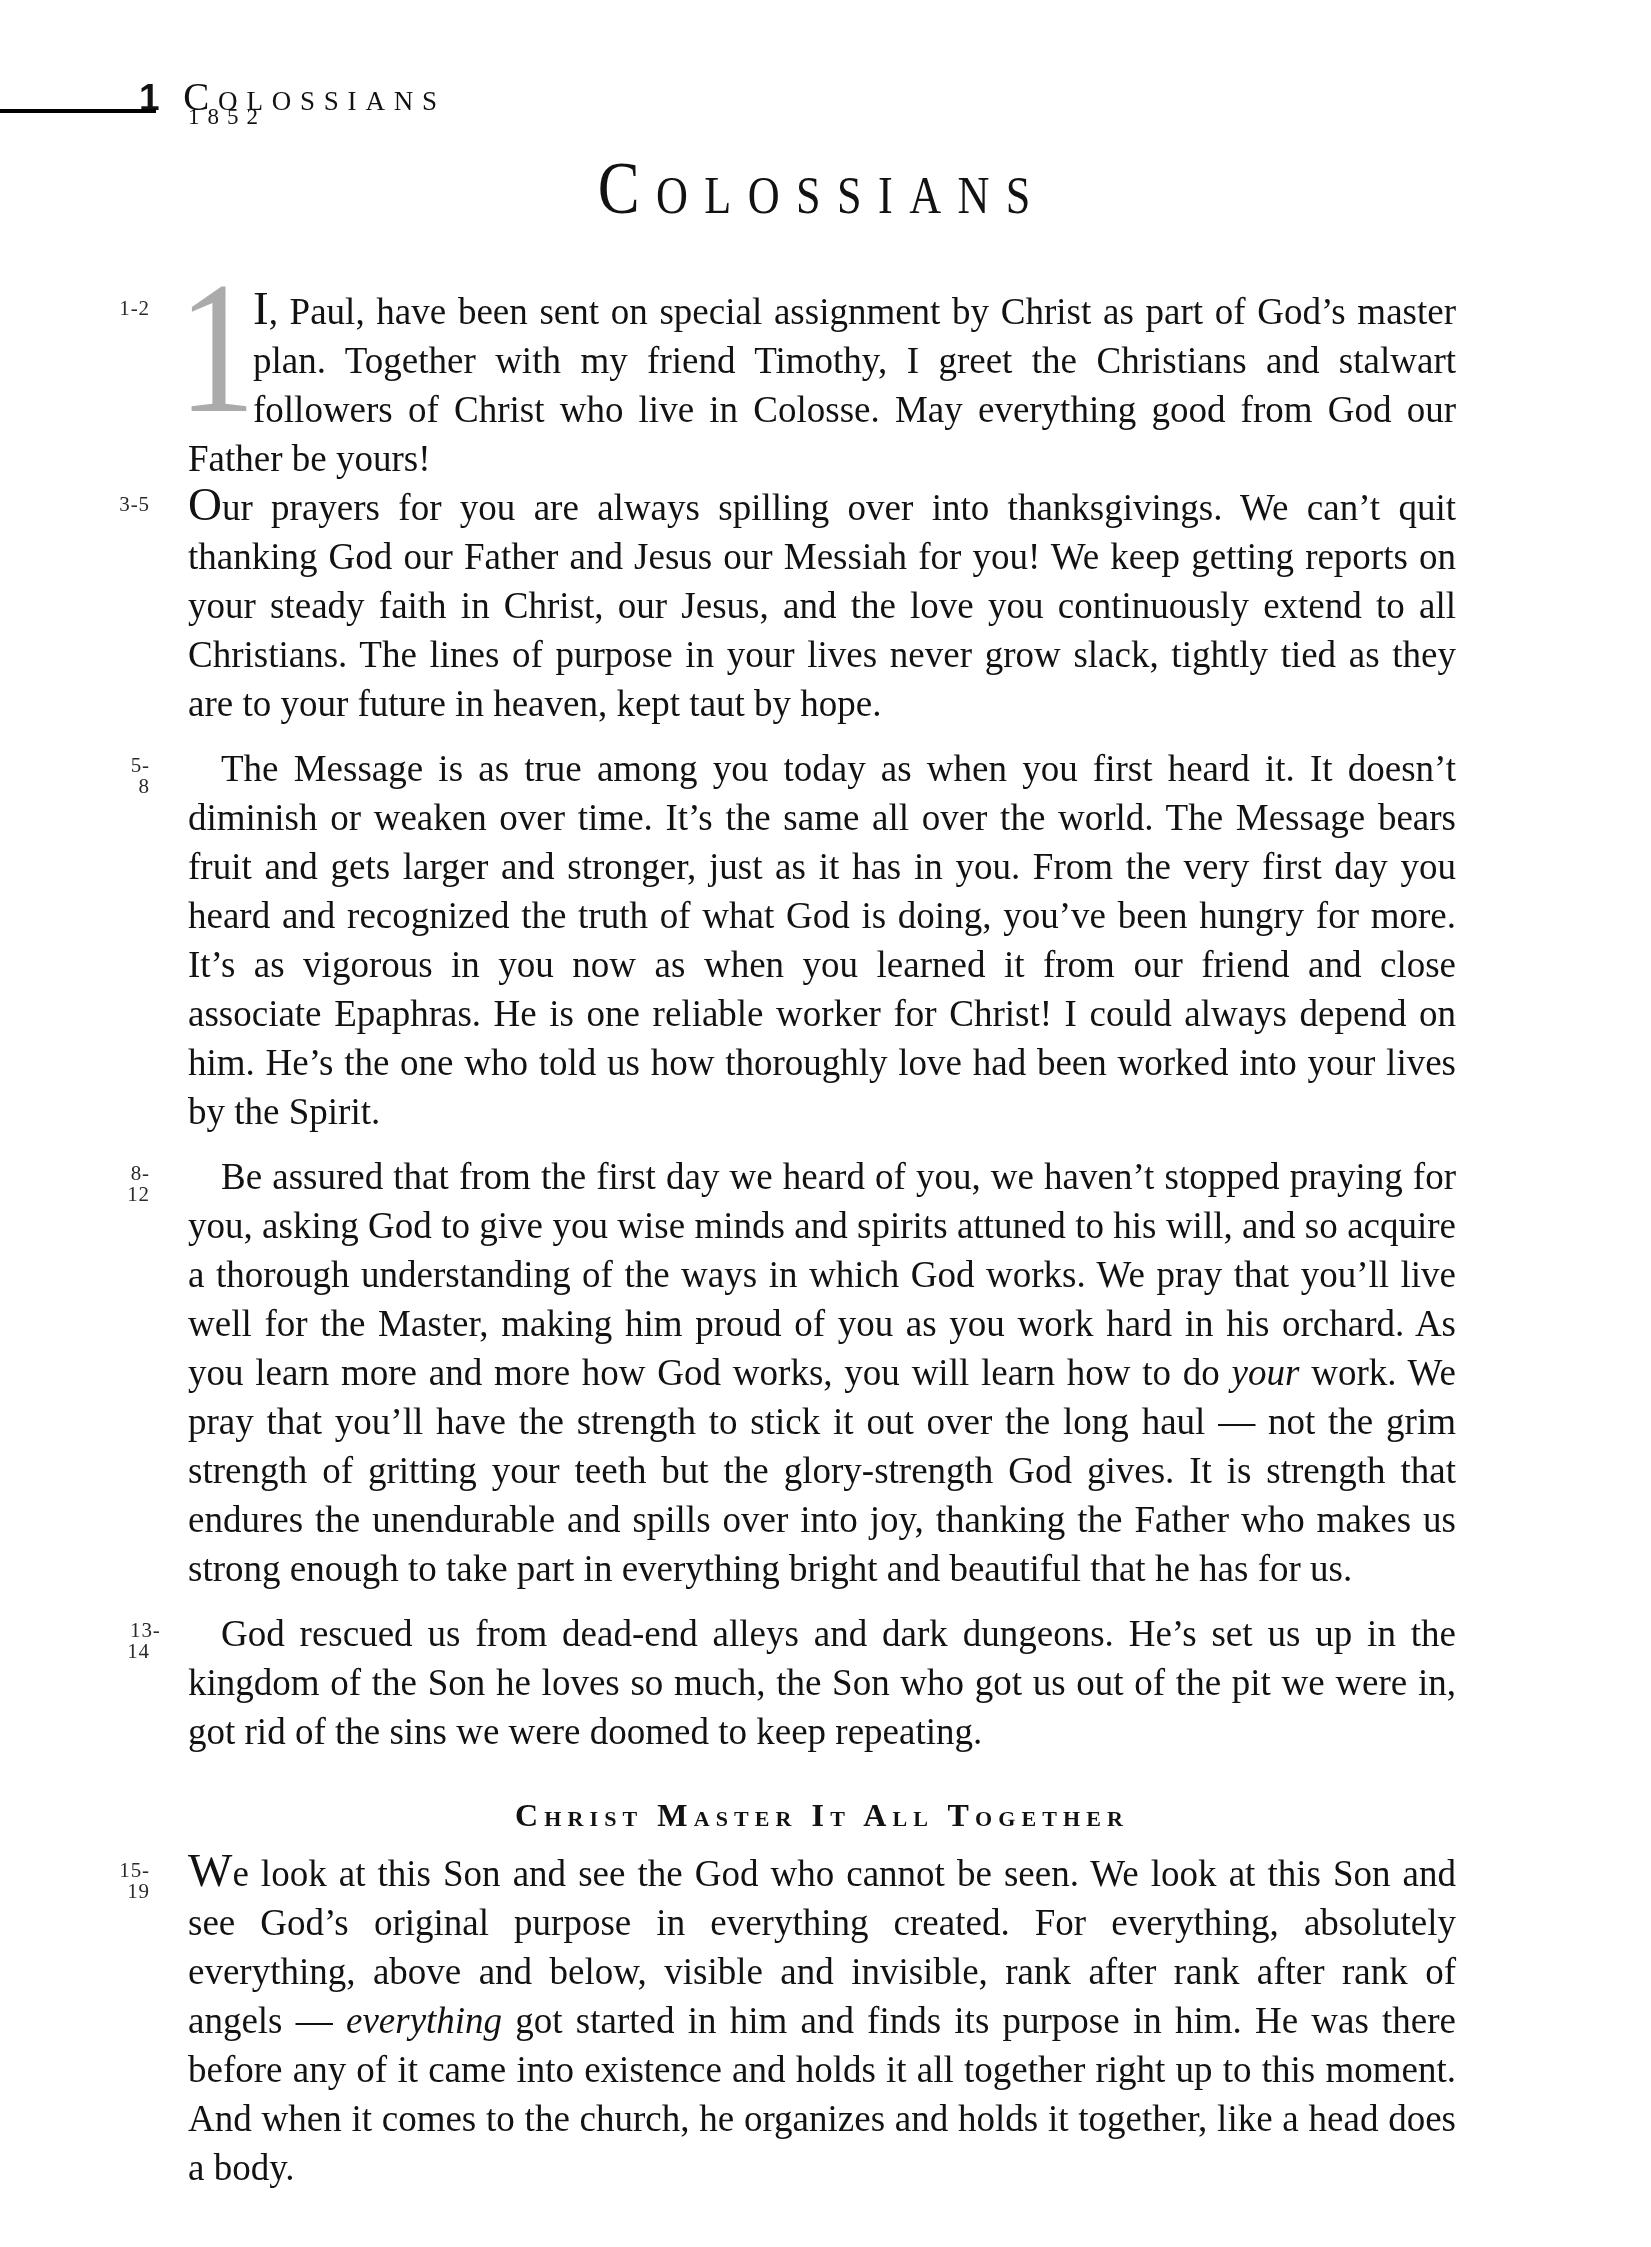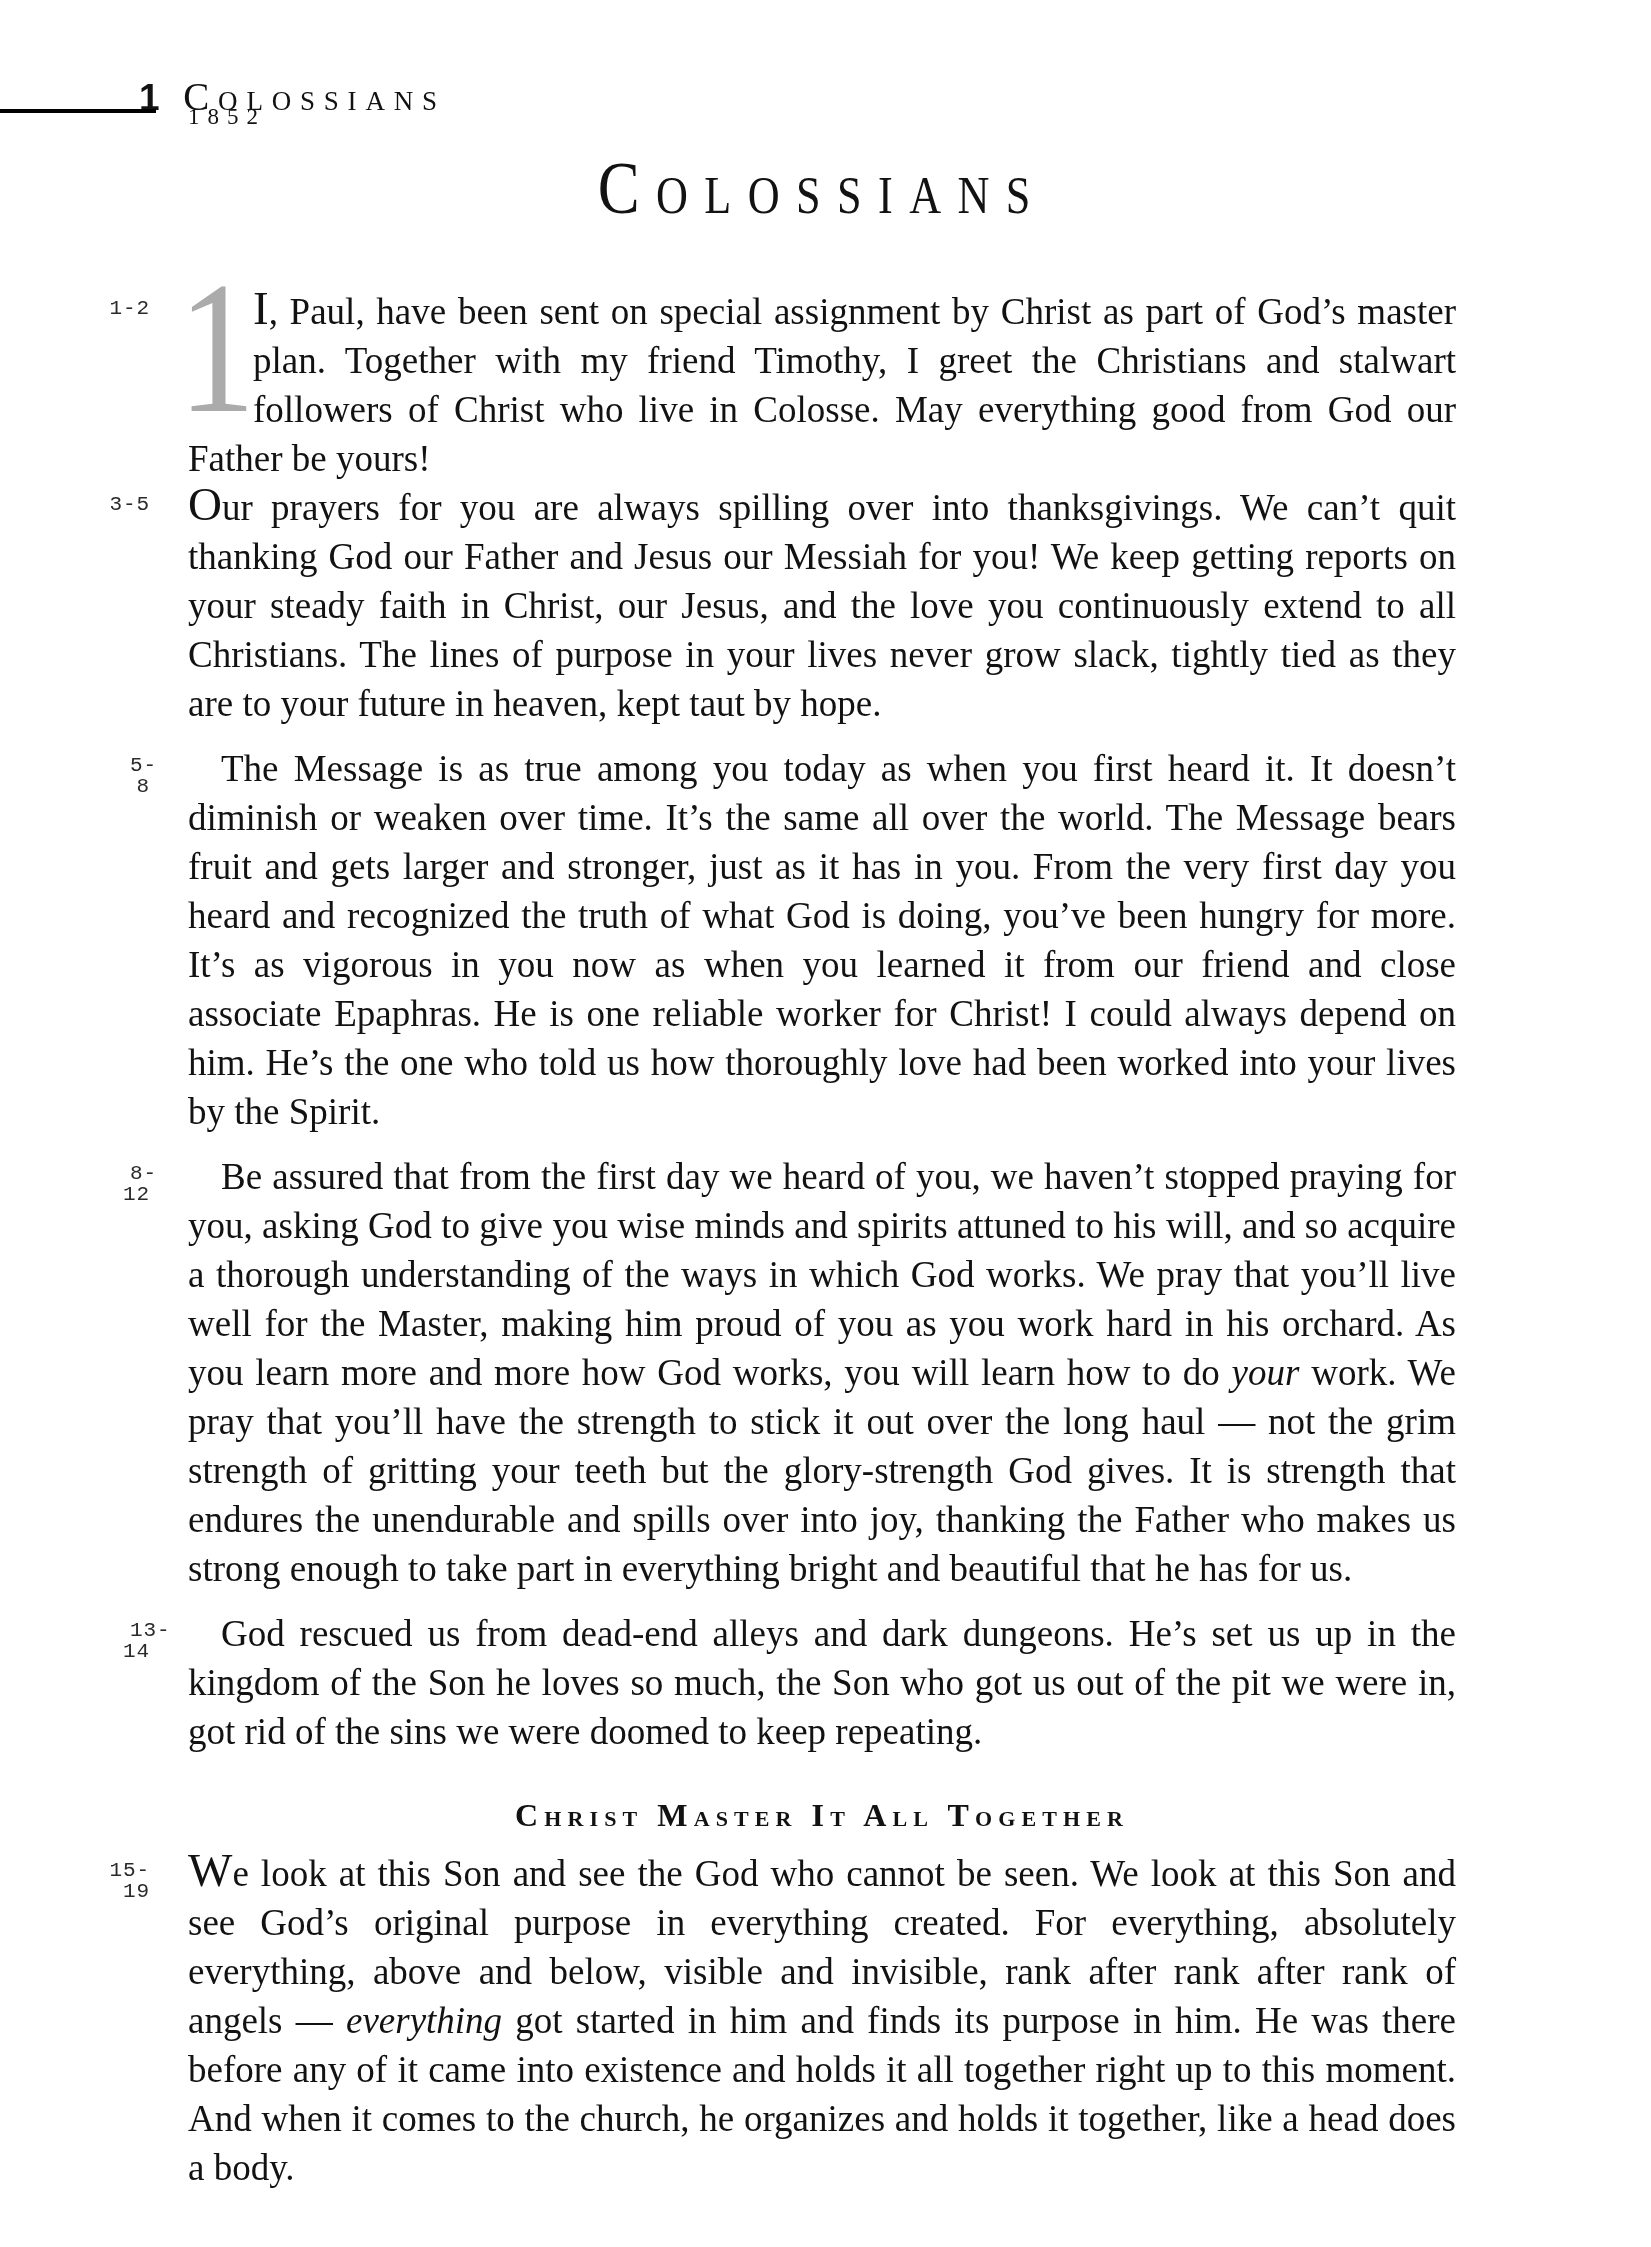--- a/index.html
+++ b/index.html
@@ -80,21 +80,21 @@
     line-height: 49px;
     text-align: justify;
   }
   .para { position: relative; margin: 0; }
   .verse-num {
     position: absolute;
     left: -91px;
     top: 10.5px;
     width: 53px;
     text-align: right;
-    font-family: Liberation Mono, monospace;
+    font-family: Liberation Serif, serif;
     font-size: 21px;
     letter-spacing: 0.9px;
     color: #2a2a2a;
     line-height: 1;
   }
   .indent { text-indent: 33px; margin-top: 16px; }
   .lead { font-size: 47px; line-height: 0; }
   i { font-style: italic; }
 
   

